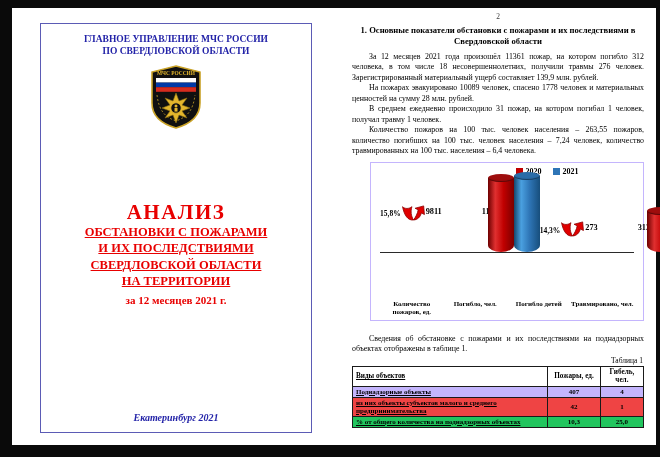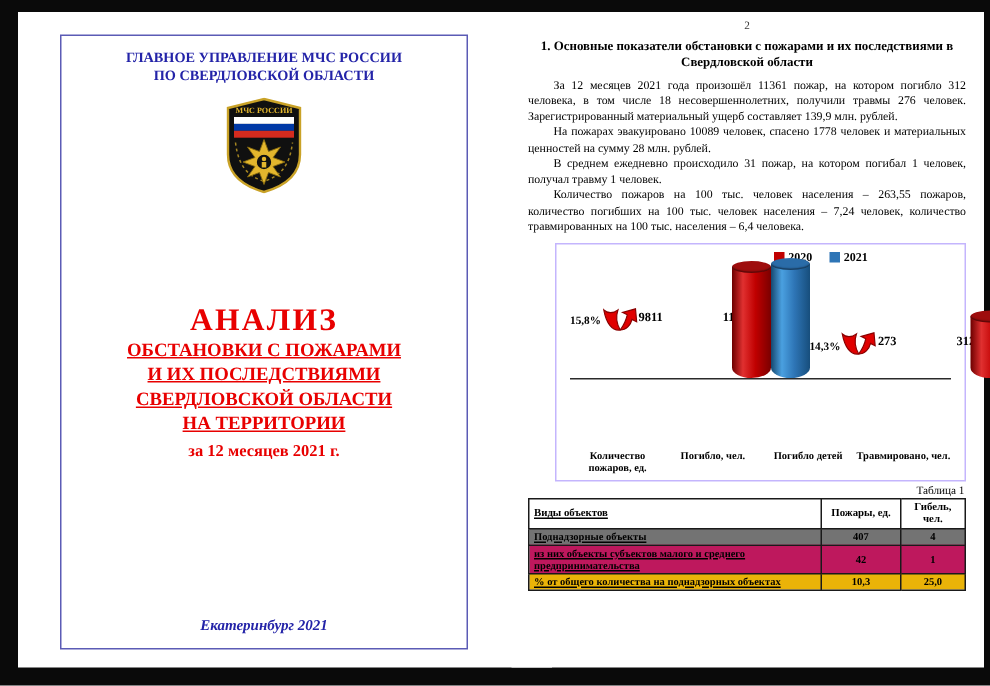--- a/index.html
+++ b/index.html
@@ -221,40 +221,41 @@
           </div>
         </div>
       <div class="labels-row">
           <div class="cat-label">Количество пожаров, ед.</div>
           <div class="cat-label">Погибло, чел.</div>
           <div class="cat-label">Погибло детей</div>
           <div class="cat-label">Травмировано, чел.</div>
         </div>
     </div>
 
+    <p class="p2-body after-chart">Сведения об обстановке с пожарами и их последствиями на поднадзорных объектах отображены в таблице 1.</p>
 
     <div class="tbl-caption">Таблица 1</div>
     <table class="obj">
       <tbody>
           <tr>
         <th class="c-label">Виды объектов</th>
         <th class="c-num">Пожары, ед.</th>
         <th class="c-num2">Гибель, чел.</th>
       </tr>
-      <tr style="background: #737373;">
+      <tr style="background: #c4b5fd;">
         <td class="c-label">Поднадзорные объекты</td>
         <td class="c-num">407</td>
         <td class="c-num2">4</td>
       </tr>
-      <tr style="background: #be185d; margin-left: 18px;">
+      <tr style="background: #ef4444; margin-left: 18px;">
         <td class="c-label">из них объекты субъектов малого и среднего предпринимательства</td>
         <td class="c-num">42</td>
         <td class="c-num2">1</td>
       </tr>
-      <tr style="background: #eab308;">
+      <tr style="background: #22c55e;">
         <td class="c-label">% от общего количества на поднадзорных объектах</td>
         <td class="c-num">10,3</td>
         <td class="c-num2">25,0</td>
       </tr>
     </tbody>
       </table>
   </div>
 </div>
 
 </body></html>

